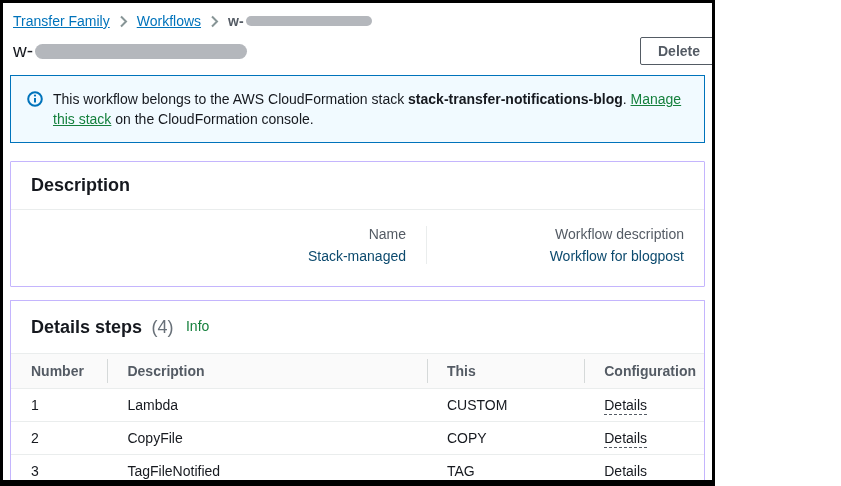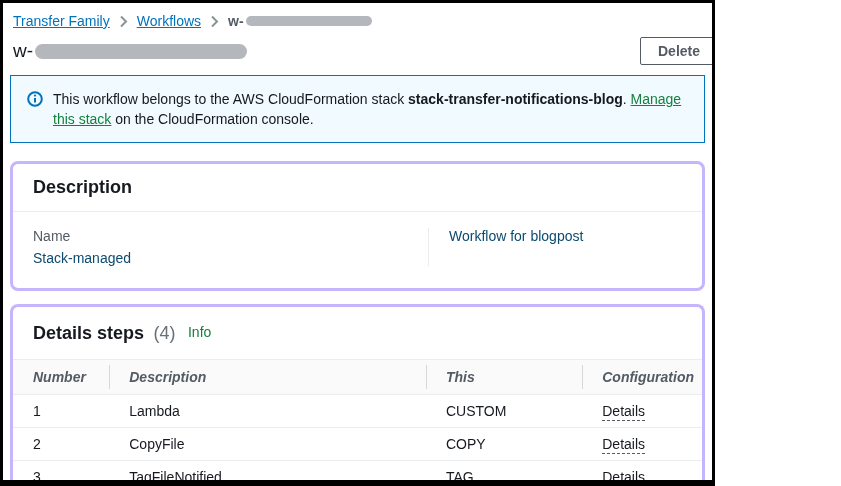--- a/index.html
+++ b/index.html
@@ -35,43 +35,42 @@
   .banner {
     border:1px solid #0073bb; background:#f1faff; color:#16191f;
     display:flex; align-items:flex-start; gap:10px;
     padding:13px 16px; font-size:14px; line-height:20px; margin:0 0 18px 0;
   }
   .banner .bold { font-weight:700; }
   .banner a, .link { color:#15803d; text-decoration:underline; cursor:pointer; }
   .banner-icon { flex:0 0 auto; margin-top:2px; }
 
   
-  .card { border:3px solid #c4b5fd; background:#fff; border-radius:8px; }
+  .card { border:1px solid #c4b5fd; background:#fff; border-radius:1px; }
   .card + .card { margin-top:13px; }
   .card-header { padding:13px 20px; border-bottom:1px solid #eaeded; }
   .card-header h2 { margin:0; font-size:18px; color:#16191f; font-weight:700; display:inline; }
   .card-header .counter { color:#687078; font-weight:400; font-size:18px; }
   .card-header .info-link { font-size:14px; margin-left:8px; text-decoration:none; font-weight:400; vertical-align:2px; }
 
-  .desc-body { display:flex; padding:16px 0 22px 0; }
+  .desc-body { display:flex; padding:16px 0 22px 0;text-align:right; }
   .desc-col { width:415px; padding:0 20px; }
   .desc-col + .desc-col { border-left:1px solid #eaeded; width:auto; flex:1; }
   .field-label { color:#545b64; font-size:14px; margin-bottom:6px; }
   .field-value { color:#0c4a6e; font-size:14px; }
 
   
   .steps-card { border-bottom:none; }
   .steps-header { padding:16px 20px 15px 20px; border-bottom:none; }
 
   table.steps { width:100%; border-collapse:collapse; }
   table.steps th {
     background:#fafafa; text-align:left; font-size:14px; font-weight:700; color:#545b64;
     padding:9px 8px 9px 20px; border-top:1px solid #eaeded; border-bottom:1px solid #eaeded;
     position:relative;
-    font-style:italic;
   }
   table.steps th .tick { position:absolute; left:0; top:5px; bottom:5px; width:1px; background:#d5d9d9; }
   table.steps th:first-child .tick { display:none; }
   table.steps col.c-number { width:98px; }
   table.steps col.c-desc   { width:339px; }
   table.steps col.c-type   { width:164px; }
   table.steps td {
     font-size:14px; color:#16191f; padding:8px 8px 8px 20px;
     border-bottom:1px solid #eaeded; height:32px;
   }
@@ -129,20 +128,21 @@
     <section class="card">
       <div class="card-header">
         <h2>Description</h2>
       </div>
       <div class="desc-body">
         <div class="desc-col">
           <div class="field-label">Name</div>
           <div class="field-value">Stack-managed</div>
         </div>
         <div class="desc-col">
+          <div class="field-label">Workflow description</div>
           <div class="field-value">Workflow for blogpost</div>
         </div>
       </div>
     </section>
 
     <section class="card steps-card">
       <div class="card-header steps-header">
         <h2>Details steps</h2>
         <span class="counter">&nbsp;<span>(4)</span></span>
         <a class="link info-link">Info</a>

